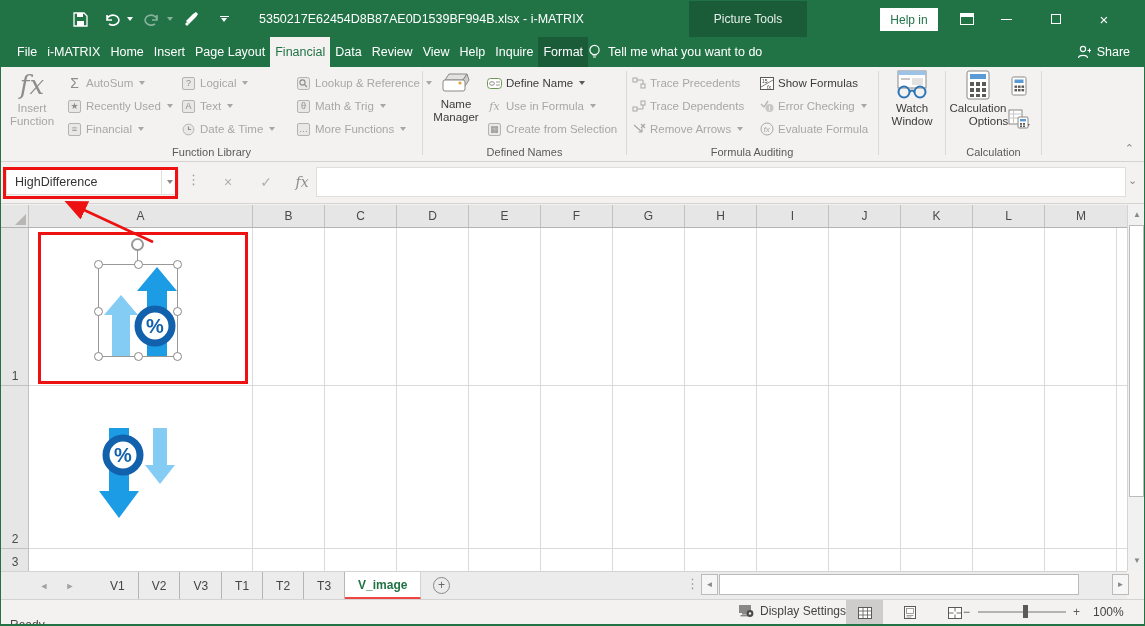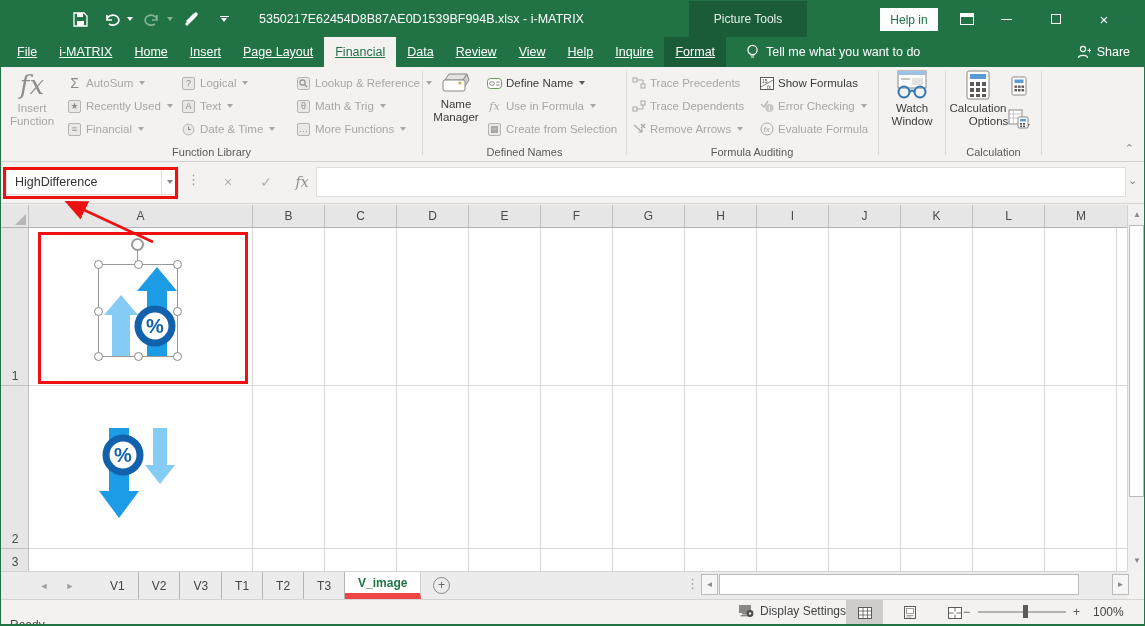--- a/index.html
+++ b/index.html
@@ -20,24 +20,24 @@
   .winctl { position:absolute; top:0; width:34px; height:36px; display:flex; align-items:center; justify-content:center; color:#fff; }
   #min-btn { left:988px; } #max-btn { left:1038px; } #close-btn { left:1086px; font-size:15px; }
   .minbar { width:11px; height:1px; background:#fff; }
   .maxbox { width:10px; height:10px; border:1px solid #fff; }
   #ribbon-display-btn { left:950px; width:32px; }
   .rdbox { width:14px; height:12px; border:1px solid #fff; position:relative; }
   .rdbox:before { content:""; position:absolute; left:0; top:0; width:100%; height:3px; background:#fff; }
 
   
   #tabrow { position:absolute; left:0; top:36px; width:100%; height:30px; background:#217346; display:flex; align-items:stretch; }
-  .rtab { padding:0 11px; display:flex; align-items:center; color:#fff; font-size:12.5px; white-space:nowrap;text-decoration:underline; }
+  .rtab { padding:0 5px; display:flex; align-items:center; color:#fff; font-size:12.5px; white-space:nowrap; }
   .rtab.active { background:#f3f2f1; color:#217346; }
   .rtab.context { background:#1a5c38; }
-  #tellme { display:flex; align-items:center; gap:7px; color:#fff; font-size:12.5px; padding-left:20px; }
+  #tellme { display:flex; align-items:center; gap:7px; color:#fff; font-size:12.5px; }
   #share { position:absolute; right:14px; top:36px; height:30px; display:flex; align-items:center; gap:6px; color:#fff; font-size:12.5px; }
 
   
   #ribbon { position:absolute; left:0; top:66px; width:100%; height:95px; background:#f3f2f1; border-bottom:1px solid #d5d3d1; }
   .gsep { position:absolute; top:4px; width:1px; height:84px; background:#dbd9d7; }
   .glabel { position:absolute; bottom:3px; width:100%; text-align:center; font-size:11px; color:#5c5a58; }
   .rgroup { position:absolute; top:0; height:94px; }
   .bigbtn { position:absolute; top:3px; width:58px; height:85px; display:flex; flex-direction:column; align-items:center; justify-content:flex-start; font-size:11.5px; text-align:center; color:#3b3b3b; }
   .bigbtn .blabel { line-height:13px; margin-top:2px; }
   .bigbtn.disabled { color:#a7a5a3; }
@@ -82,21 +82,21 @@
 
   
   #vscroll { position:absolute; left:1126px; top:204px; width:18px; height:366px; background:#f1f1f1; border-left:1px solid #d5d3d1; }
   .scr-arrow { position:absolute; left:1px; width:16px; height:17px; display:flex; align-items:center; justify-content:center; color:#8a8886; font-size:8px; background:#f1f1f1; }
   #v-thumb { position:absolute; left:1px; top:20px; width:15px; height:272px; background:#fff; border:1px solid #bdbbb9; }
 
   
   #sheetbar { position:absolute; left:0; top:570px; width:1126px; height:28px; background:#ececec; border-top:1px solid #d5d3d1; display:flex; align-items:stretch; }
   .nav-arr { width:26px; display:flex; align-items:center; justify-content:center; color:#a3a1a0; font-size:9px; }
   .stab { padding:0 13px; display:flex; align-items:center; font-size:12px; color:#444; border-right:1px solid #b8b6b4; }
-  .stab.active { background:#fff; color:#217346; font-weight:bold; border-right:1px solid #d5d3d1; border-bottom:6px solid #ef4444; }
+  .stab.active { background:#fff; color:#217346; font-weight:bold; border-right:1px solid #d5d3d1; border-bottom:2px solid #ef4444; }
   #newsheet { width:40px; display:flex; align-items:center; justify-content:center; }
   #newsheet .circ { width:17px; height:17px; border:1px solid #8a8886; border-radius:50%; color:#6a6866; font-size:12px; line-height:15px; text-align:center; }
   #hscroll-dots { position:absolute; left:685px; top:575px; color:#9a9896; font-size:13px; }
   #hscroll { position:absolute; left:700px; top:573px; width:428px; height:21px; }
   #h-left { position:absolute; left:0; top:0; width:17px; height:21px; border:1px solid #bdbbb9; background:#f6f6f6; display:flex; align-items:center; justify-content:center; color:#8a8886; font-size:8px; }
   #h-thumb { position:absolute; left:18px; top:0; width:360px; height:21px; background:#fff; border:1px solid #bdbbb9; }
   #h-right { position:absolute; right:0; top:0; width:17px; height:21px; border:1px solid #bdbbb9; background:#f6f6f6; display:flex; align-items:center; justify-content:center; color:#8a8886; font-size:8px; }
 
   
   #statusbar { position:absolute; left:0; top:598px; width:100%; height:26px; background:#f3f2f1; border-top:1px solid #d5d3d1; font-size:12px; color:#444; }

